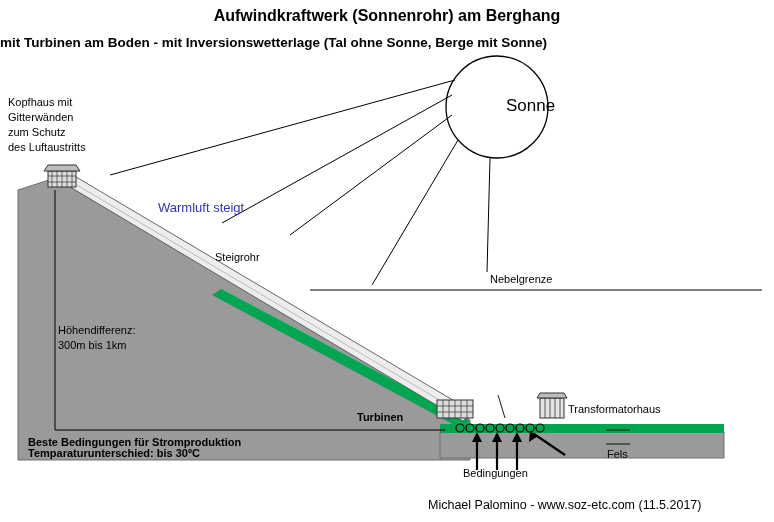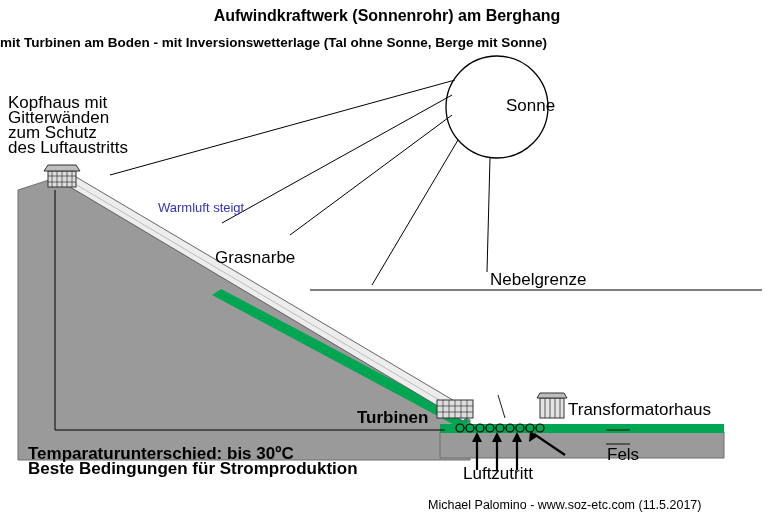--- a/index.html
+++ b/index.html
@@ -21,21 +21,21 @@
   svg.diagram {
     position: absolute;
     left: 0;
     top: 0;
     width: 774px;
     height: 522px;
   }
   .lbl {
     position: absolute;
     font-family: "Liberation Sans", sans-serif;
-    font-size: 17px;
+    font-size: 11px;
     color: #000000;
     white-space: pre;
     line-height: 15px;
   }
   .bold {
     font-weight: bold;
   }
   .title1 {
     font-size: 16px;
     font-weight: bold;
@@ -156,24 +156,26 @@
   </svg>
 
   <div class="lbl title1">Aufwindkraftwerk (Sonnenrohr) am Berghang</div>
   <div class="lbl title2">mit Turbinen am Boden - mit Inversionswetterlage (Tal ohne Sonne, Berge mit Sonne)</div>
 
   <div class="lbl" style="left:8px; top:95px;">Kopfhaus mit
 Gitterwänden
 zum Schutz
 des Luftaustritts</div>
   <div class="lbl blue" style="left:118px; top:200px;margin-left:40px;">Warmluft steigt</div>
-  <div class="lbl" style="left:215px; top:250px;">Grasnarbe</div>
+  <div class="lbl" style="left:215px; top:250px;">Steigrohr</div>
   <div class="lbl sun-label" style="left:466px; top:98px;margin-left:40px;">Sonne</div>
   <div class="lbl" style="left:490px; top:272px;">Nebelgrenze</div>
+  <div class="lbl" style="left:58px; top:323px;">Höhendifferenz:
+300m bis 1km</div>
   <div class="lbl bold" style="left:357px; top:410px;">Turbinen</div>
   <div class="lbl" style="left:568px; top:402px;">Transformatorhaus</div>
   <div class="lbl" style="left:607px; top:447px;">Fels</div>
-  <div class="lbl" style="left:463px; top:466px;">Luftzutritt</div>
+  <div class="lbl" style="left:463px; top:466px;">Bedingungen</div>
   <div class="lbl bold" style="left:28px; top:446px;">Temparaturunterschied: bis 30ºC</div>
-  <div class="lbl bold" style="left:28px; top:461px;">Beste Bedingungen für Stromproduktion</div>
+  <div class="lbl bold" style="left:28px; top:435px;">Beste Bedingungen für Stromproduktion</div>
   <div class="lbl credit" style="left:428px; top:498px;">Michael Palomino - www.soz-etc.com (11.5.2017)</div>
 
 </div>
 
 </body></html>

